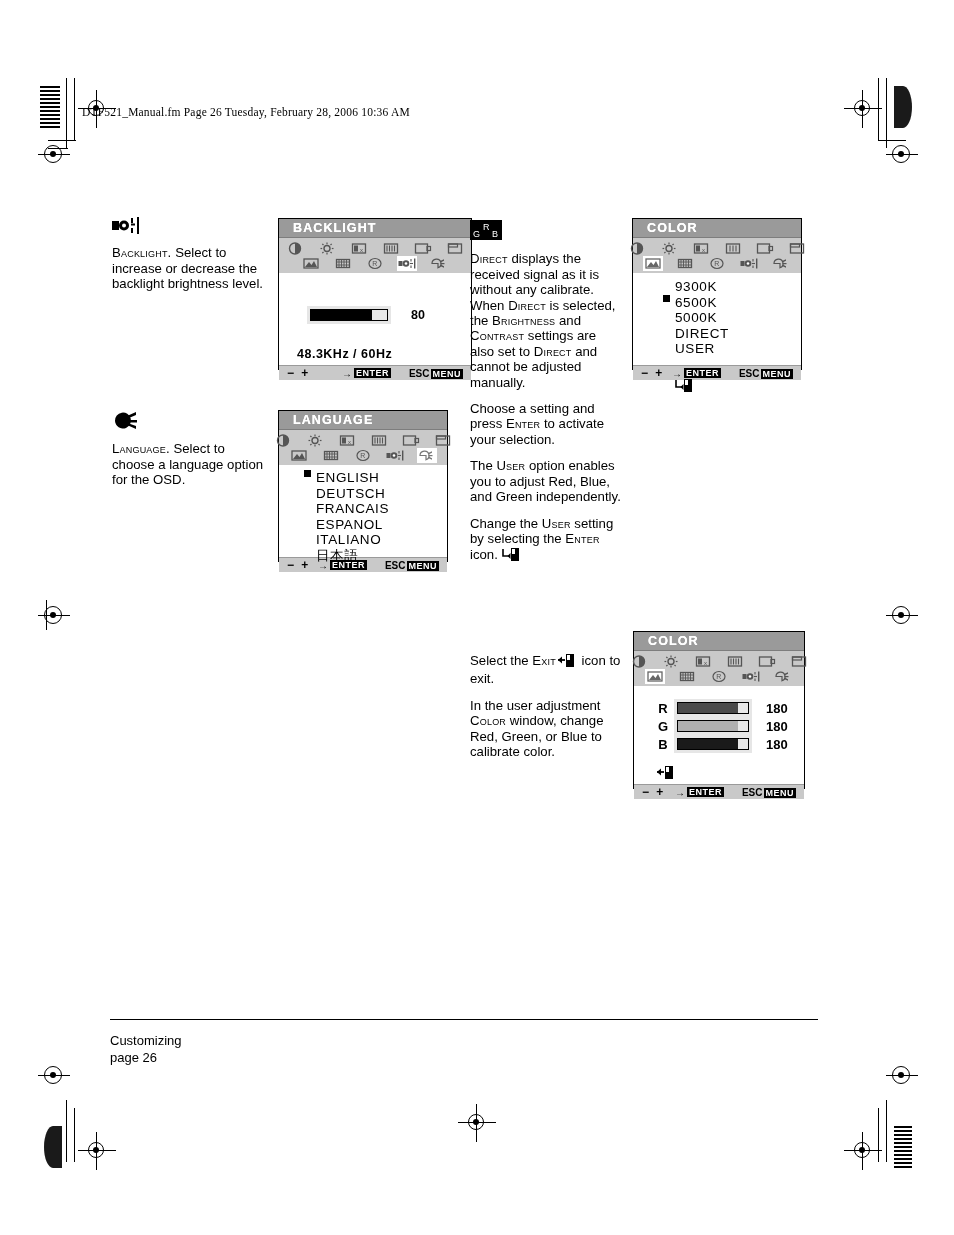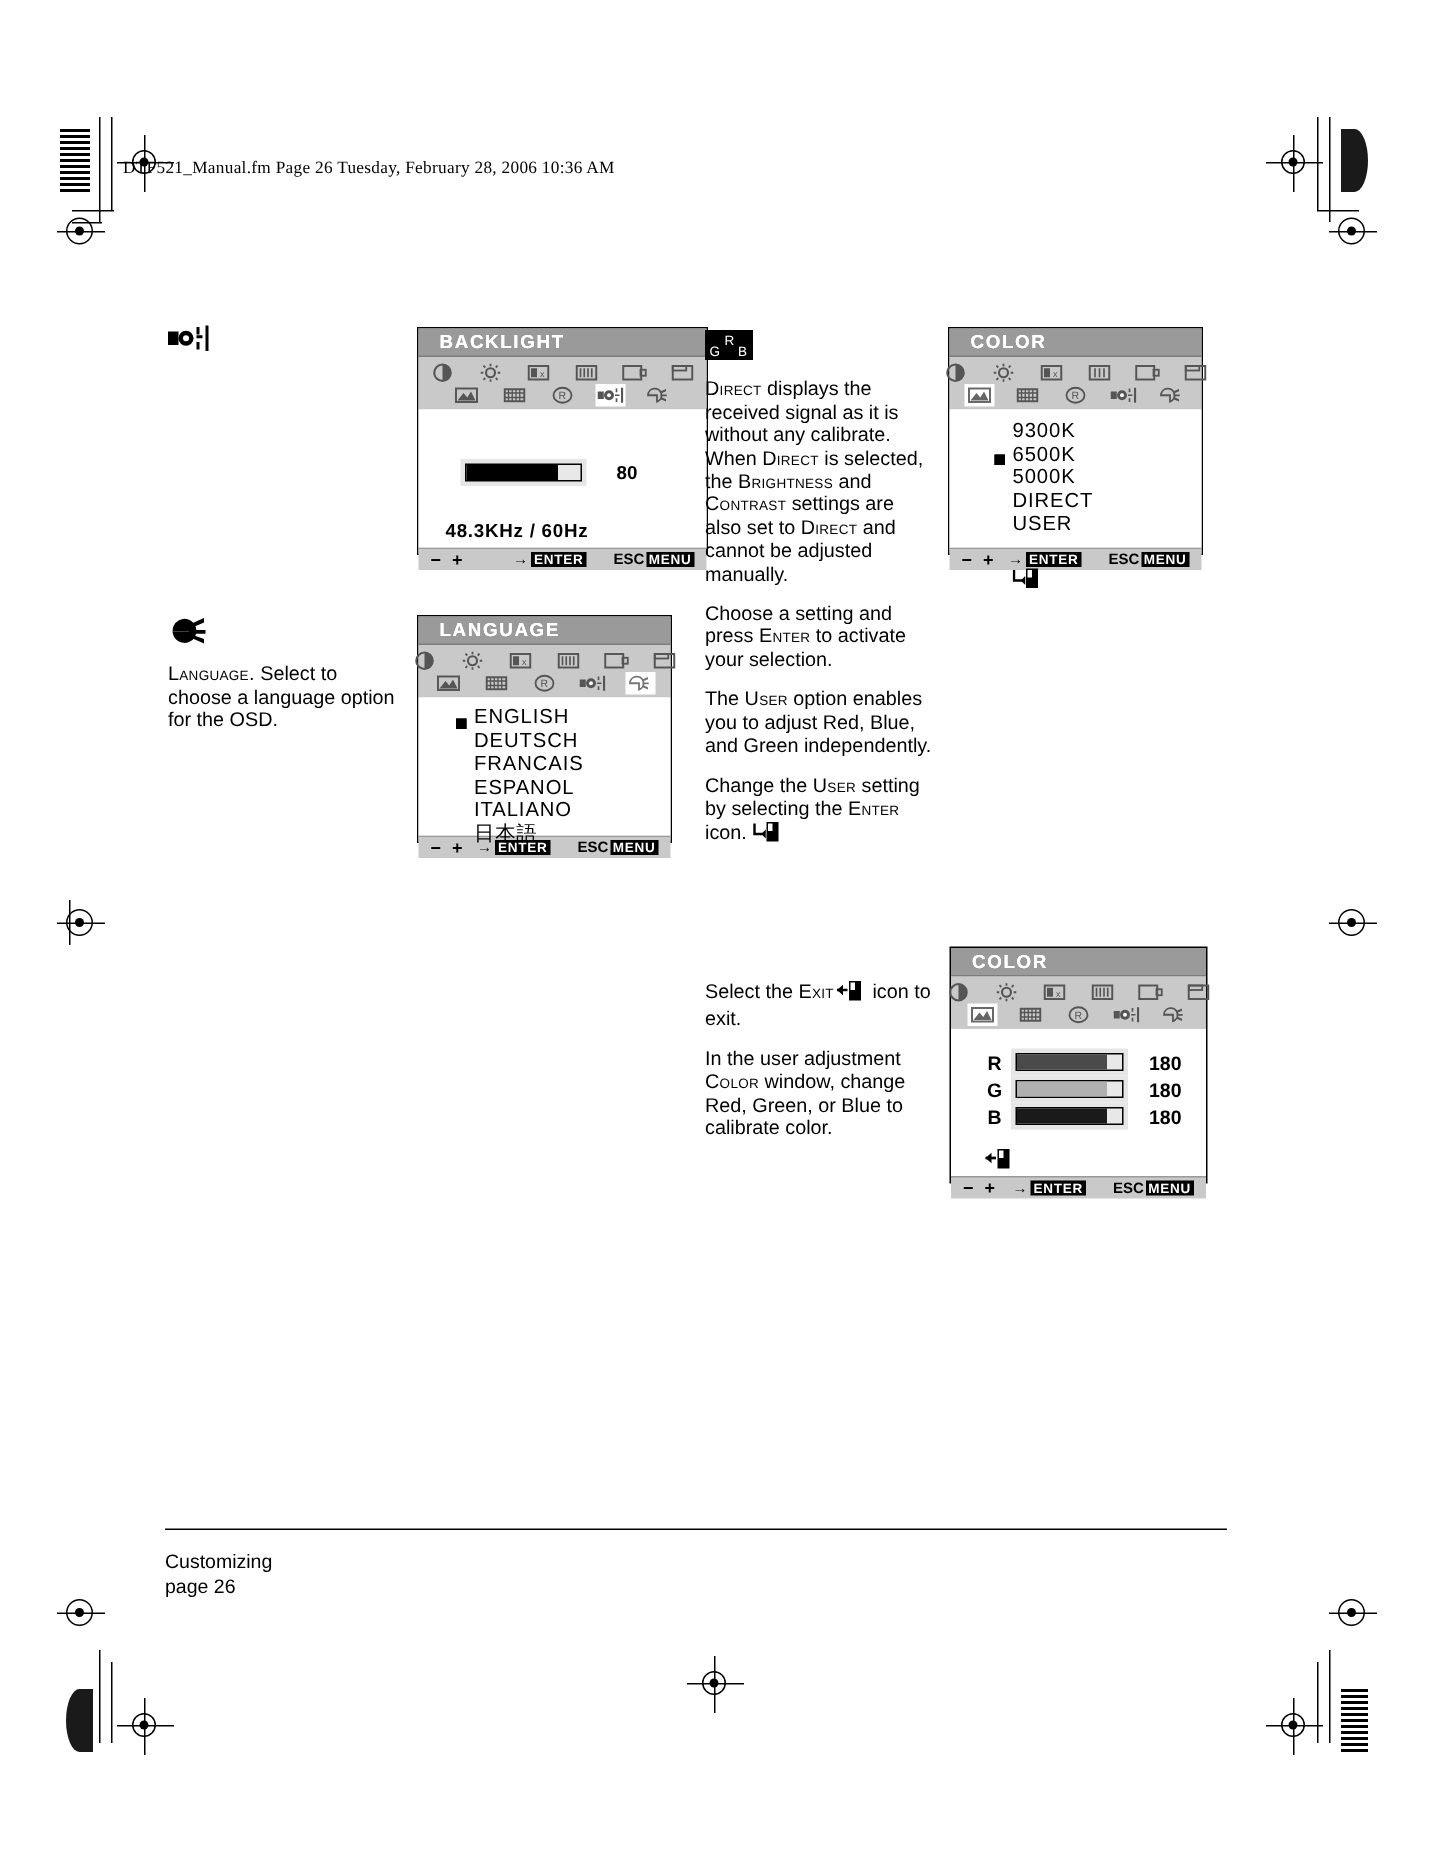--- a/index.html
+++ b/index.html
@@ -58,32 +58,32 @@
   .ic.sel{background:#fff;box-shadow:0 0 0 1px #fff;}
   .ic svg{display:block;width:18px;height:13px;}
   .osd-body{background:#fff;position:relative;}
   .osd-foot{
     background:#c9c9c9;border-top:1px solid #9a9a9a;
     display:flex;align-items:center;font-size:10px;font-weight:bold;
     padding:1px 6px 1px 8px;height:15px;box-sizing:border-box;
   }
   .foot-pm{letter-spacing:2px;font-size:12px;}
   .foot-enter{margin-left:auto;display:flex;align-items:center;gap:2px;}
-  .foot-esc{margin-left:18px;margin-right:2px;display:flex;align-items:flex-start;gap:1px;}
+  .foot-esc{margin-left:18px;margin-right:2px;display:flex;align-items:flex-end;gap:1px;}
   .badge{background:#000;color:#fff;font-size:9px;font-weight:bold;padding:0 2px;letter-spacing:.5px;}
 
   
   .sliderwrap{display:flex;align-items:center;}
   .sliderbg{background:#e6e6e6;padding:3px;}
   .slider{border:1px solid #000;height:12px;background:#e8e8e8;box-sizing:border-box;}
   .sfill{height:100%;}
   .sval{font-size:12.5px;font-weight:bold;}
 
   .osd-list{font-size:13.5px;line-height:15.5px;letter-spacing:.6px;}
-  .osd-list .li{display:flex;align-items:flex-end;height:15.5px;}
+  .osd-list .li{display:flex;align-items:flex-start;height:15.5px;}
   .bullet{width:7px;height:7px;background:#000;border:1px solid #000;margin-right:5px;box-sizing:border-box;}
   .bullet.blank{background:transparent;border-color:transparent;}
 
   .freq{font-size:12.5px;font-weight:bold;letter-spacing:.5px;}
 
   .rgbrow{display:flex;align-items:center;font-size:13px;font-weight:bold;}
   .rgblabel{width:22px;text-align:center;}
 
   
   .footrule{position:absolute;left:110px;top:1019px;width:708px;height:1px;background:#000;}
@@ -142,20 +142,21 @@
       <svg width="30" height="20" viewBox="0 0 30 20">
         <rect x="0" y="5" width="7" height="9" fill="#000"></rect>
         <circle cx="12" cy="9.5" r="5" fill="#000"></circle>
         <circle cx="12" cy="9.5" r="2" fill="#fff"></circle>
         <rect x="19" y="2" width="2" height="5" fill="#000"></rect>
         <rect x="19" y="12" width="2" height="5" fill="#000"></rect>
         <rect x="19" y="7.5" width="4" height="2" fill="#000"></rect>
         <rect x="25" y="1" width="2" height="17" fill="#000"></rect>
       </svg>
     </div>
+    <p><span class="sc">Backlight.</span><span>  Select to increase or decrease the backlight brightness level.</span></p>
   </div>
 
   <div class="col" style="left:112px;top:410px;width:158px;">
     <div class="desc-icon">
       <svg width="30" height="22" viewBox="0 0 30 22">
         <path d="M3 11 A8 8 0 1 1 14 18 L14 11 Z" fill="#000"></path>
         <path d="M14 11 L14 18 A8 8 0 0 1 3 11 Z" fill="#000"></path>
         <path d="M15 6 L24 2 L24 5 L17 8 Z" fill="#000"></path>
         <path d="M16 10 L25 10 L25 12.5 L16 12.5 Z" fill="#000"></path>
         <path d="M15 15 L24 19 L24 16 L17 13.5 Z" fill="#000"></path>

